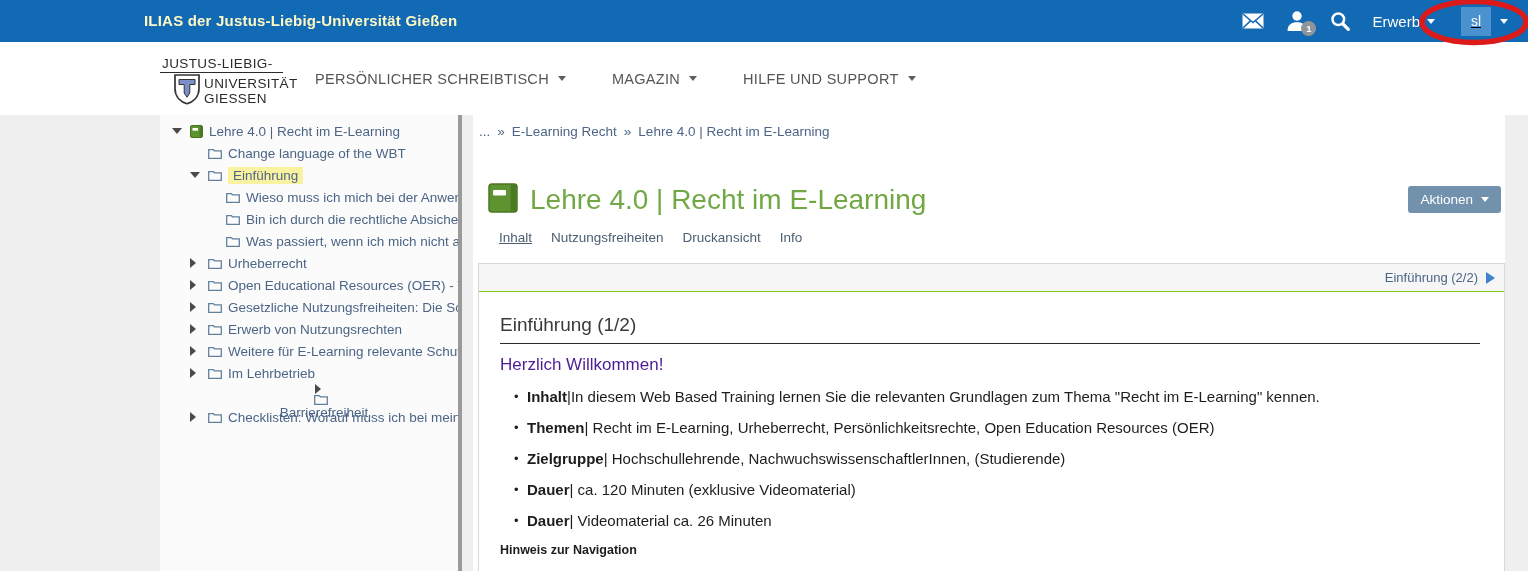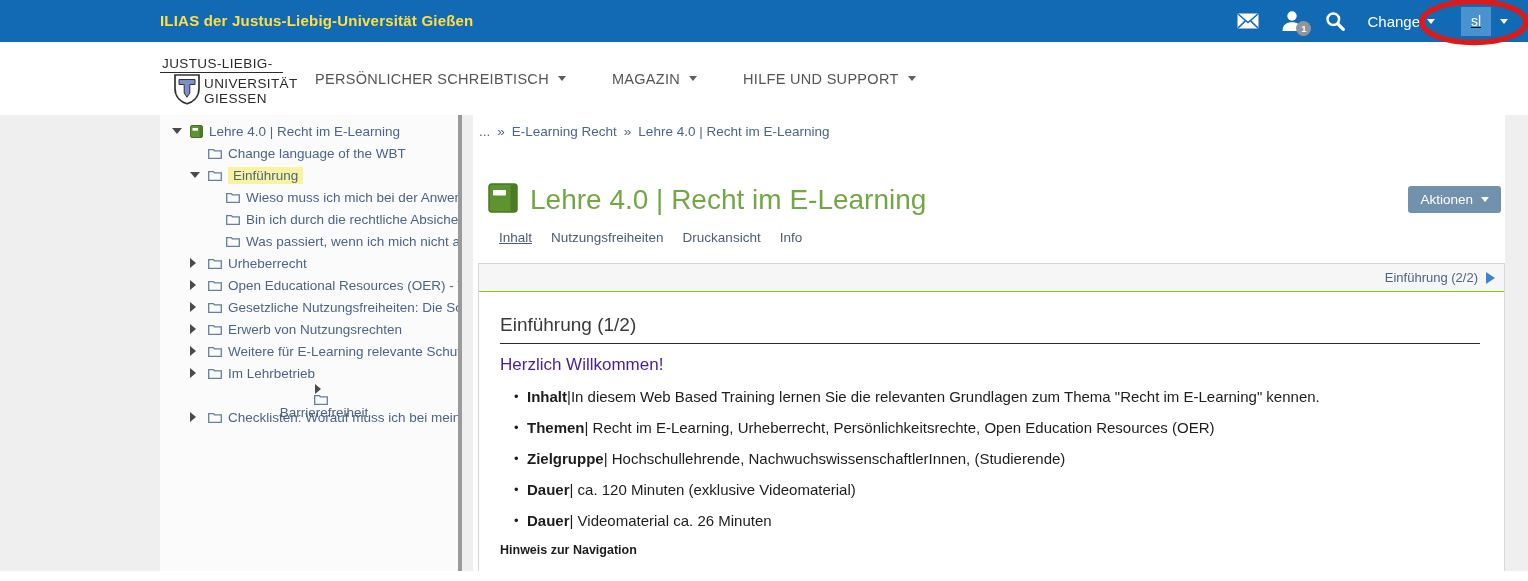--- a/index.html
+++ b/index.html
@@ -1,21 +1,21 @@
 <!DOCTYPE html>
 <html><head>
 <meta charset="utf-8">
 <style>
   * { margin:0; padding:0; box-sizing:border-box; }
   html,body { width:1528px; height:581px; overflow:hidden; background:#fff;
     font-family:"Liberation Sans", sans-serif; }
 
   
   .topbar { position:absolute; left:0; top:0; width:1528px; height:42px; background:#1269b4; }
-  .topbar-title { position:absolute; left:160px; top:0; line-height:42px; color:#fde047;
+  .topbar-title { position:absolute; left:144px; top:0; line-height:42px; color:#fef9c3;
     font-size:15px; font-weight:700; letter-spacing:.2px; }
   .topbar-right { position:absolute; right:20px; top:0; height:42px; display:flex;
     align-items:center; gap:22px; }
   .tb-icon { display:inline-flex; align-items:center; justify-content:center; position:relative; cursor:pointer; }
   .badge { position:absolute; right:-8px; bottom:-4px; width:15px; height:15px; border-radius:50%;
     background:#90959a; color:#fff; font-size:9.5px; line-height:15px; text-align:center; font-weight:700; }
   .tb-help { display:inline-flex; align-items:center; gap:7px; color:#fff; font-size:15px; cursor:pointer; }
   .tb-user { display:inline-flex; align-items:center; gap:9px; cursor:pointer; margin-left:4px;text-decoration:underline; }
   .user-box { display:inline-block; width:30px; height:29px; background:#4a92cf; color:#fff;
     font-size:14px; text-align:center; line-height:29px; }
@@ -105,21 +105,21 @@
         </svg>
       <span class="badge">1</span>
     </span>
     <span class="tb-icon">
       <svg width="20" height="20" viewBox="0 0 20 20">
           <circle cx="8.3" cy="8.3" r="5.8" fill="none" stroke="#fff" stroke-width="2.5"></circle>
           <line x1="13" y1="13" x2="18.3" y2="18.3" stroke="#fff" stroke-width="3.2" stroke-linecap="round"></line>
         </svg>
     </span>
     <span class="tb-help">
-      <span>Change</span>
+      <span>Erwerb</span>
       <i class="caret"></i>
     </span>
     <span class="tb-user">
       <span class="user-box">sl</span>
       <i class="caret"></i>
     </span>
   </div>
   <svg class="annotation" viewBox="0 0 116 48">
     <ellipse cx="58" cy="24" rx="52" ry="20.5" fill="none" stroke="#dc1a1a" stroke-width="5.5"></ellipse>
   </svg>

